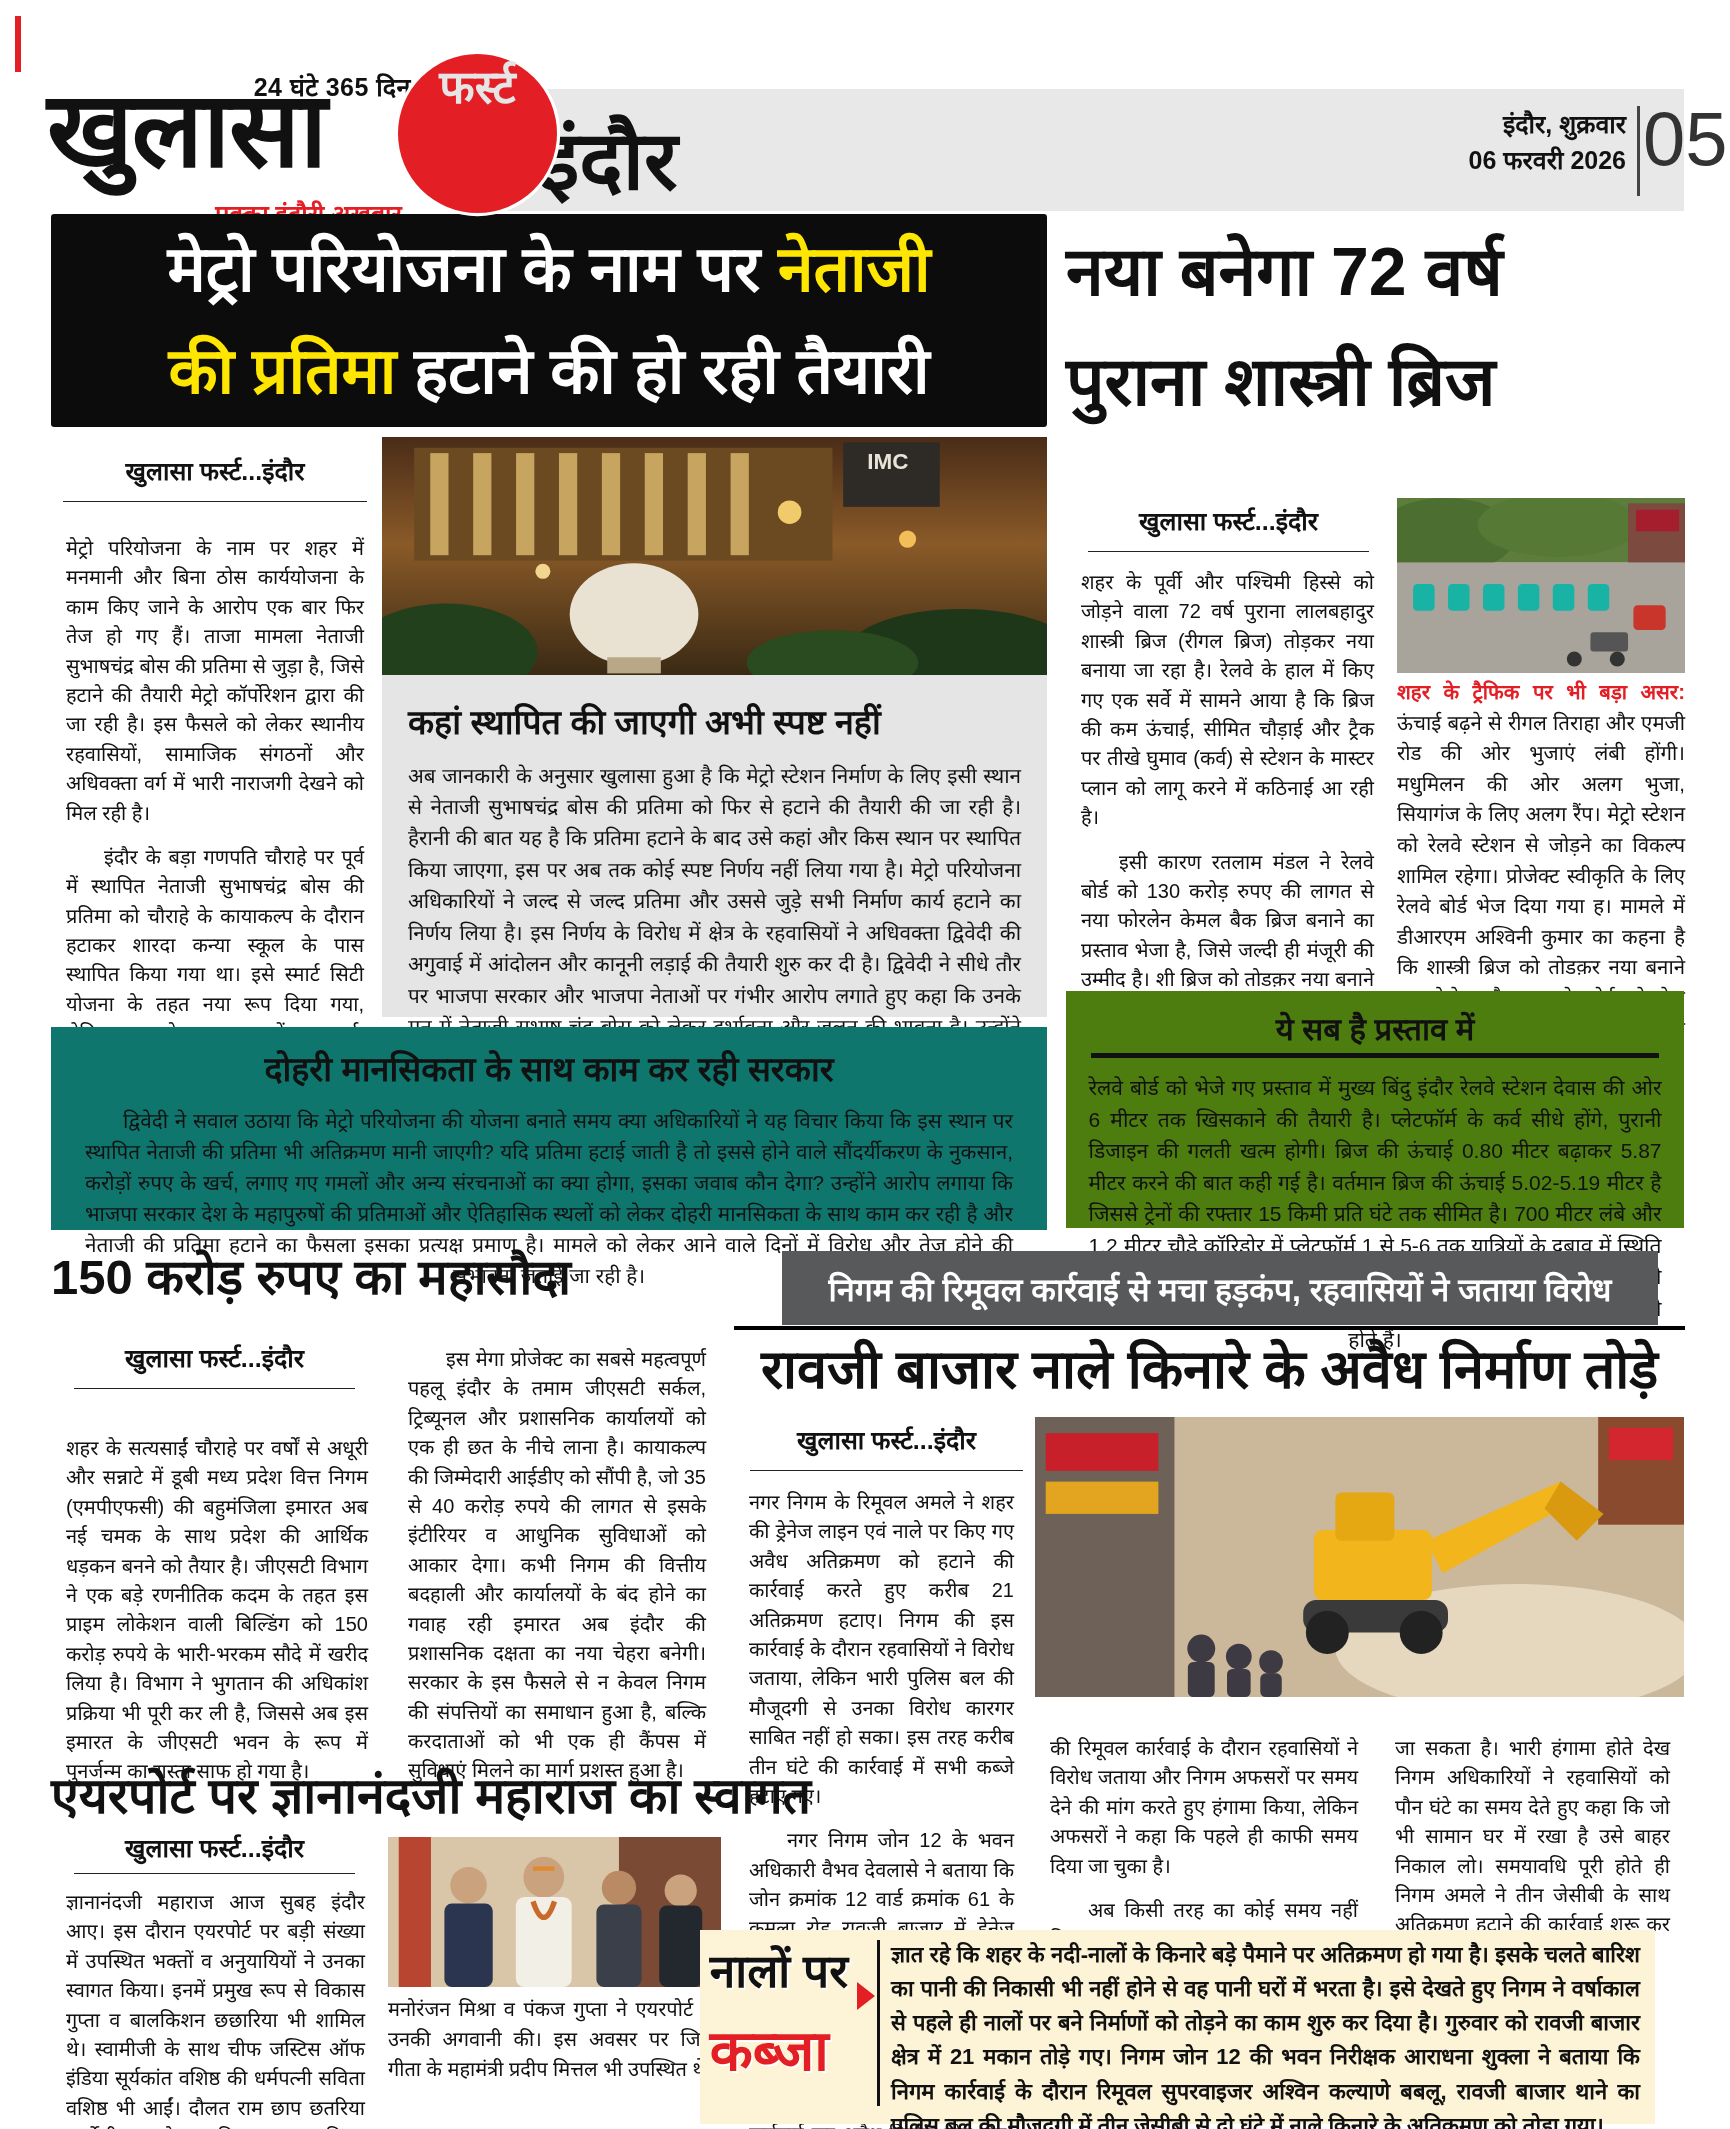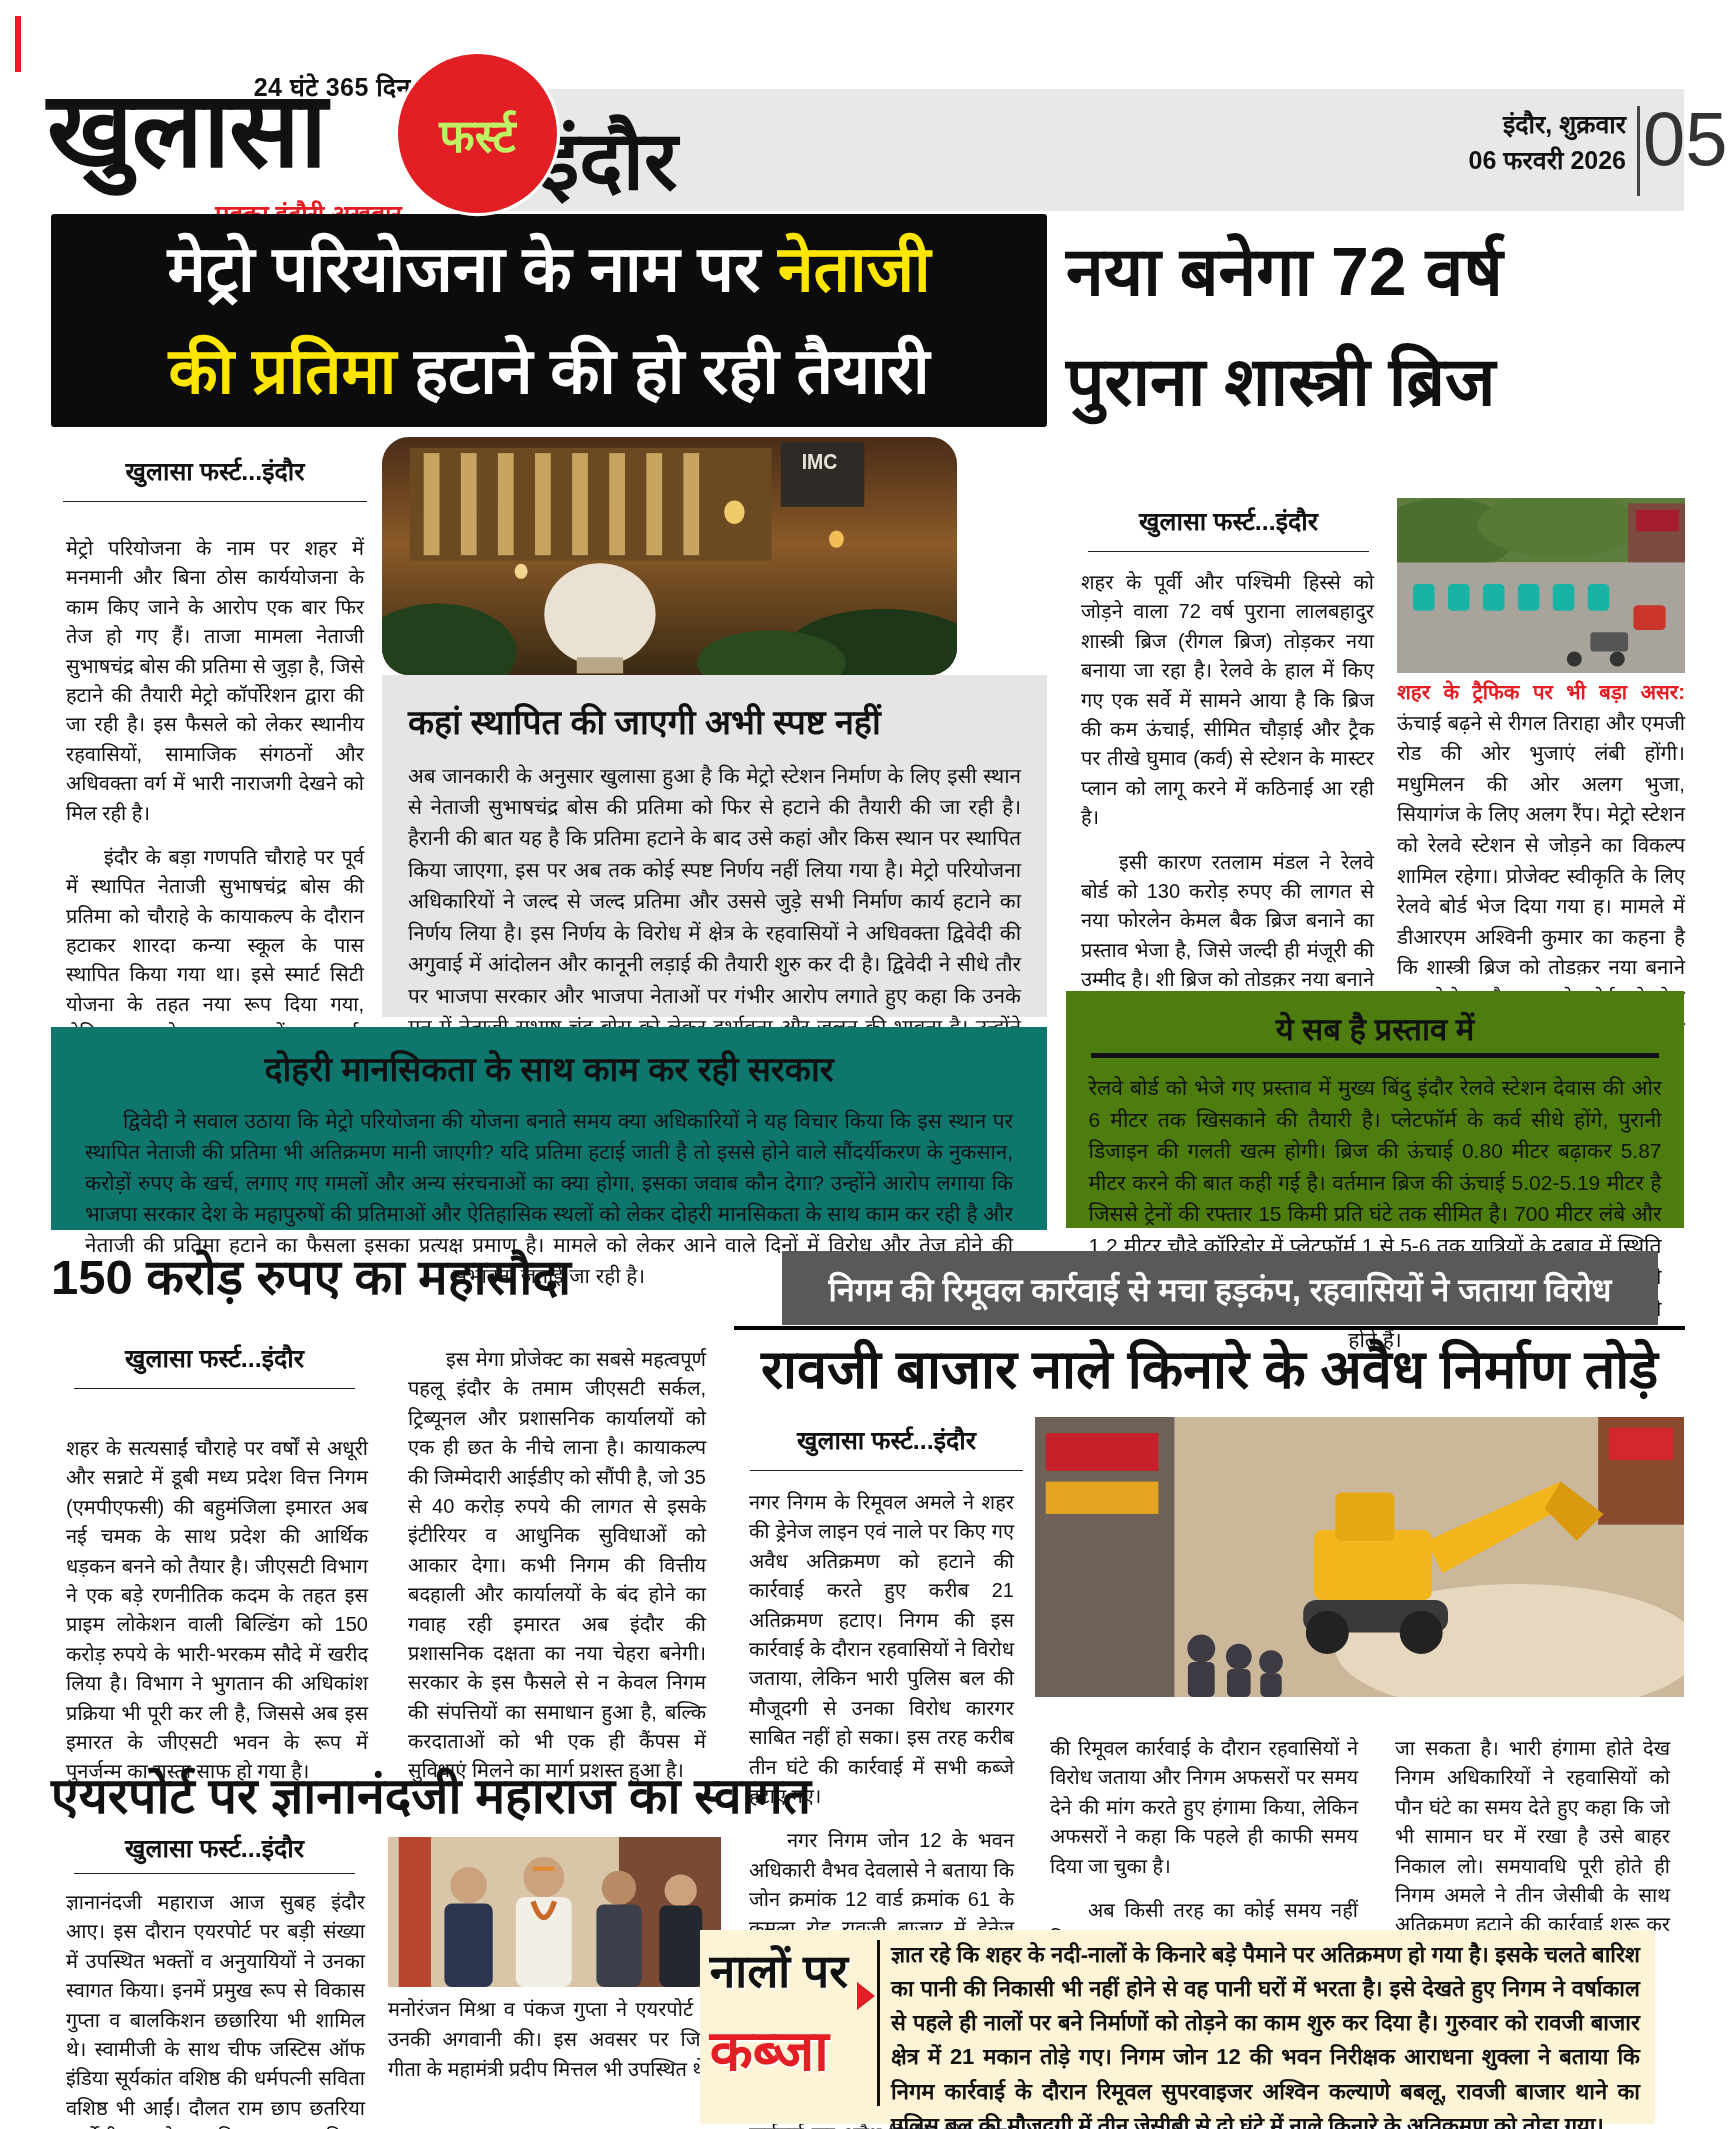--- a/index.html
+++ b/index.html
@@ -7,41 +7,41 @@
         font-family:"Liberation Sans","DejaVu Sans",sans-serif;color:#111;}
   .abs{position:absolute;}
   .photo-ph{position:absolute;overflow:hidden;background:#ccc;}
   .photo-ph svg{display:block;width:100%;height:100%;}
 
   
   .red-tick{left:15px;top:16px;width:6.4px;height:56px;background:#e31e24;}
   .tagline{left:231px;top:69px;width:180px;text-align:right;font-size:25px;font-weight:800;letter-spacing:0.5px;}
   .logo-title{left:47px;top:75px;width:370px;font-size:105px;font-weight:800;line-height:1.05;letter-spacing:-1.1px;}
   .logo-badge{left:398px;top:54px;width:159px;height:159px;border-radius:50%;background:#e31e24;
-              display:flex;align-items:center;justify-content:center;color:#bef264;font-size:46px;font-weight:800;
+              display:flex;justify-content:center;color:#e5e5e5;font-size:46px;font-weight:800;
               z-index:3;box-shadow:0 0 0 3.2px #fff;}
   .logo-sub{left:204px;top:196px;width:209px;text-align:center;font-size:25px;font-weight:800;color:#e31e24;}
   .edition-band{left:472px;top:89px;width:1212px;height:122px;background:#e8e8e8;z-index:1;}
   .edition-title{left:539px;top:101px;font-size:82px;font-weight:800;z-index:2;}
   .dateline{left:1363px;top:106px;width:263px;text-align:right;font-size:25px;font-weight:800;line-height:1.45;z-index:2;}
   .date-div{left:1637px;top:106px;width:2.7px;height:90px;background:#444;z-index:2;}
   .page-num{left:1643px;top:95px;width:70px;font-size:76px;font-weight:500;color:#333;z-index:2;}
 
   
   .metro-headline{left:51px;top:214px;width:996px;height:213px;background:#0c0c0c;color:#fff;
      display:flex;flex-direction:column;justify-content:center;text-align:center;
      font-size:64px;font-weight:800;line-height:1.58;border-radius:3.2px;}
   .hl-yellow{color:#ffe600;}
   .byline{font-size:25px;font-weight:800;text-align:center;border-bottom:1.6px solid #222;padding-bottom:14px;}
   .metro-byline{left:63px;top:453px;width:304px;}
   .body-text{font-size:20px;line-height:1.47;text-align:justify;}
   .body-text p{margin:15px;}
   .body-text p.ind{text-indent:38px;}
   .metro-col1{left:51px;top:519px;width:328px;}
-  .metro-photo{left:382px;top:437px;width:575px;height:238px;border-radius:27px;}
+  .metro-photo{left:382px;top:437px;width:665px;height:238px;}
   .graybox{left:382px;top:675px;width:665px;height:342px;background:#e5e5e5;box-sizing:border-box;padding:22.5px 26px;}
   .graybox h3{margin:0 0 16px 0;font-size:34px;font-weight:800;}
   .graybox .gb-body{font-size:20.7px;line-height:1.52;text-align:justify;}
 
   
   .bridge-headline{left:1066px;top:216px;width:620px;font-size:68px;font-weight:700;line-height:1.62;color:#101010;}
   .bridge-byline{left:1088px;top:503px;width:281px;}
   .bridge-col{left:1066px;top:553px;width:323px;}
   .bridge-photo{left:1397px;top:498px;width:288px;height:175px;}
   .bridge-caption{left:1397px;top:677px;width:288px;font-size:20.4px;line-height:1.5;text-align:justify;}

